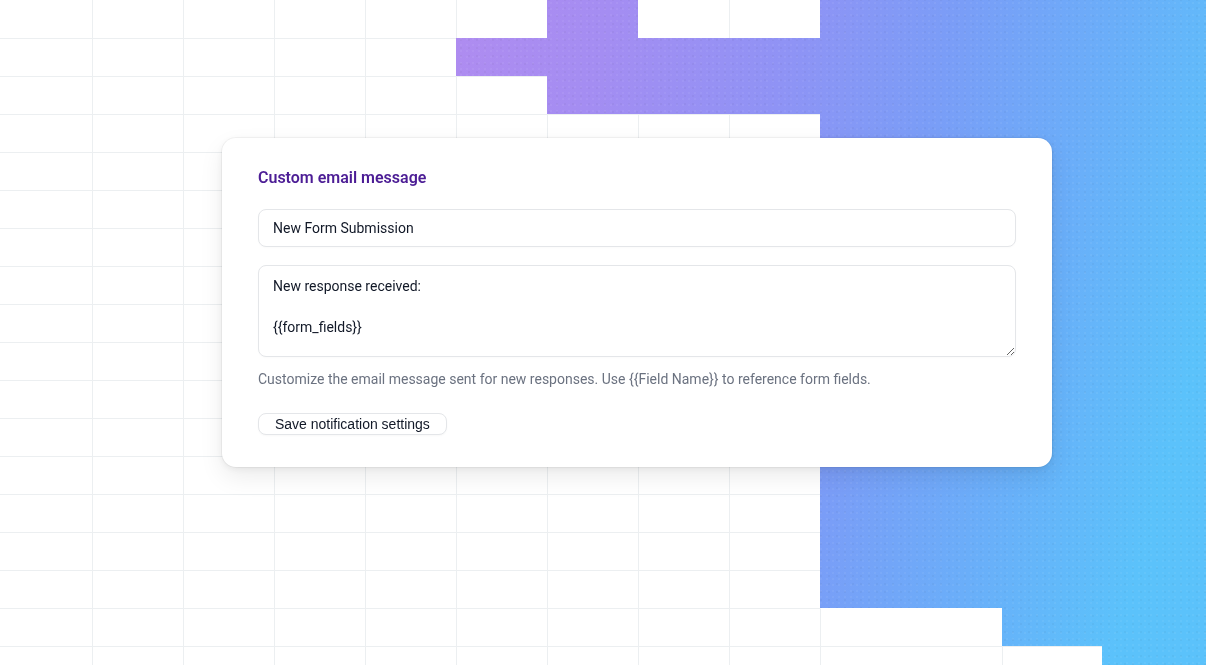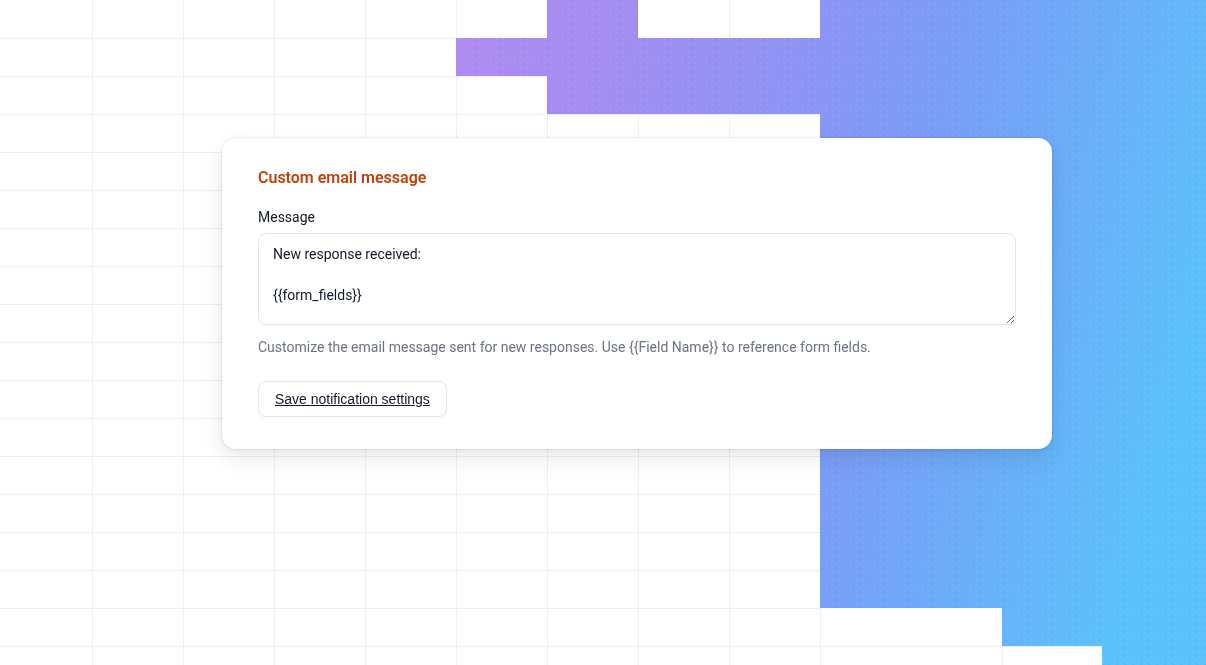--- a/index.html
+++ b/index.html
@@ -69,21 +69,21 @@
     box-shadow:
       0 0 0 1px rgba(0,0,0,0.04),
       0 10px 24px rgba(0,0,0,0.08),
       0 2px 6px rgba(0,0,0,0.06);
     padding: 30px 36px 32px;
   }
 
   .card h2 {
     font-size: 16px;
     font-weight: 600;
-    color: #c2410c;
+    color: #4c1d95;
     margin-bottom: 22px;
   }
 
   .field { margin-bottom: 18px; }
   .field-label {
     display: block;
     font-size: 14px;
     color: #111827;
     font-weight: 400;
     margin-bottom: 8px;
@@ -114,24 +114,23 @@
 
   .save-btn {
     margin-top: 8px;
     display: inline-block;
     font-size: 14px;
     font-weight: 500;
     color: #111827;
     background: #ffffff;
     border: 1px solid #e4e6e9;
     border-radius: 8px;
-    padding: 9px 16px;
+    padding: 2px 16px;
     cursor: pointer;
     box-shadow: 0 1px 2px rgba(0,0,0,0.03);
-    text-decoration: underline;
   }
 </style>
 </head>
 <body>
 
 <div class="bg-gradient"></div>
 
 <div class="bg-cells">
 
   <div class="row">
@@ -392,24 +391,24 @@
     <div class="cell w"></div>
       <div class="cell n" style="width:100px"></div>
       <div class="cell w t"></div>
   </div>
 </div>
 
 <div class="card">
   <h2>Custom email message</h2>
 
   <div class="field">
+    <input type="text" class="text-input" value="New Form Submission" style="">
   </div>
 
   <div class="field">
-    <label class="field-label">Message</label>
     <textarea class="textarea" style="">New response received:
 
 {{form_fields}}</textarea>
     <div class="help">Customize the email message sent for new responses. Use {{Field Name}} to reference form fields.</div>
   </div>
 
   <button class="save-btn">Save notification settings</button>
 </div>
 
 </body></html>

